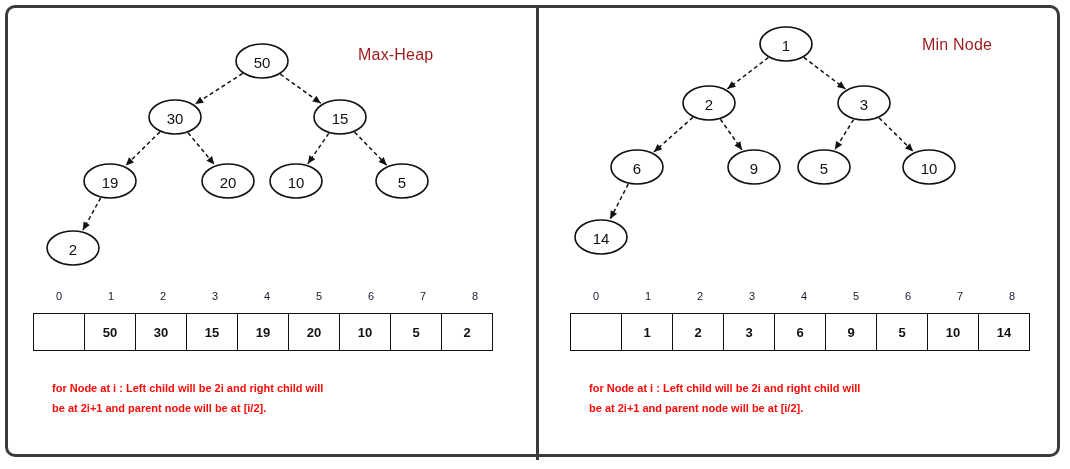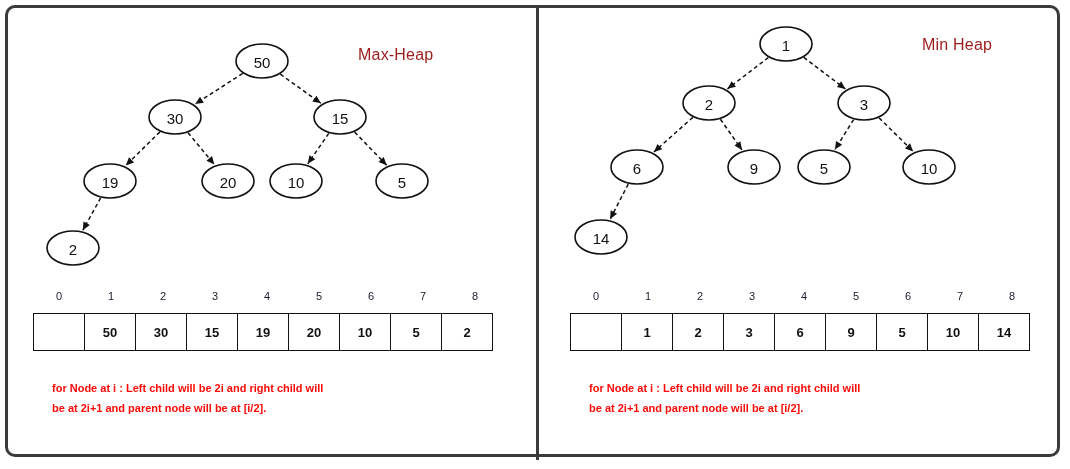--- a/index.html
+++ b/index.html
@@ -207,21 +207,21 @@
           </tr>
         </tbody>
     </table>
     <div class="caption" style="left:52px; top:378px;">
       <div>for Node at i : Left child will be 2i and right child will</div>
       <div>be at 2i+1 and parent node will be at [i/2].</div>
     </div>
   </div>
 
   <div class="panel panel-right">
-    <div class="heap-title" style="left:383px; top:36px;">Min Heap</div>
+    <div class="heap-title" style="left:383px; top:36px;">Min Node</div>
     <svg class="tree-svg" width="531" height="290">
         <line x1="229.32922618270325" y1="57.53994357429232" x2="188.4645460698654" y2="88.85184132309013" class="edge-line"></line>
         <polygon points="188.4645460698654,88.85184132309013 192.62514972099154,81.12854039290258 197.00429845983786,86.84370061139694" class="arrow-head"></polygon>
         <line x1="264.8003342451359" y1="57.46435539055153" x2="306.4021264131585" y2="88.93237767149165" class="edge-line"></line>
         <polygon points="306.4021264131585,88.93237767149165 297.8500507028691,86.9773837979774 302.19357265615815,81.235100537697" class="arrow-head"></polygon>
         <line x1="153.84659469753342" y1="117.35858249108142" x2="114.90081462115026" y2="151.97705367008868" class="edge-line"></line>
         <polygon points="114.90081462115026,151.97705367008868 118.48837935083183,143.97146941218813 123.27179899040725,149.3528165067105" class="arrow-head"></polygon>
         <line x1="181.43556672879419" y1="119.26391712539619" x2="202.98925651921556" y2="149.91805371621768" class="edge-line"></line>
         <polygon points="202.98925651921556,149.91805371621768 195.4429375331034,145.44445675629348 201.33274747348364,141.3031841419636" class="arrow-head"></polygon>
         <line x1="314.63455889015887" y1="119.5847057757458" x2="295.8954400498443" y2="149.5672959202491" class="edge-line"></line>

